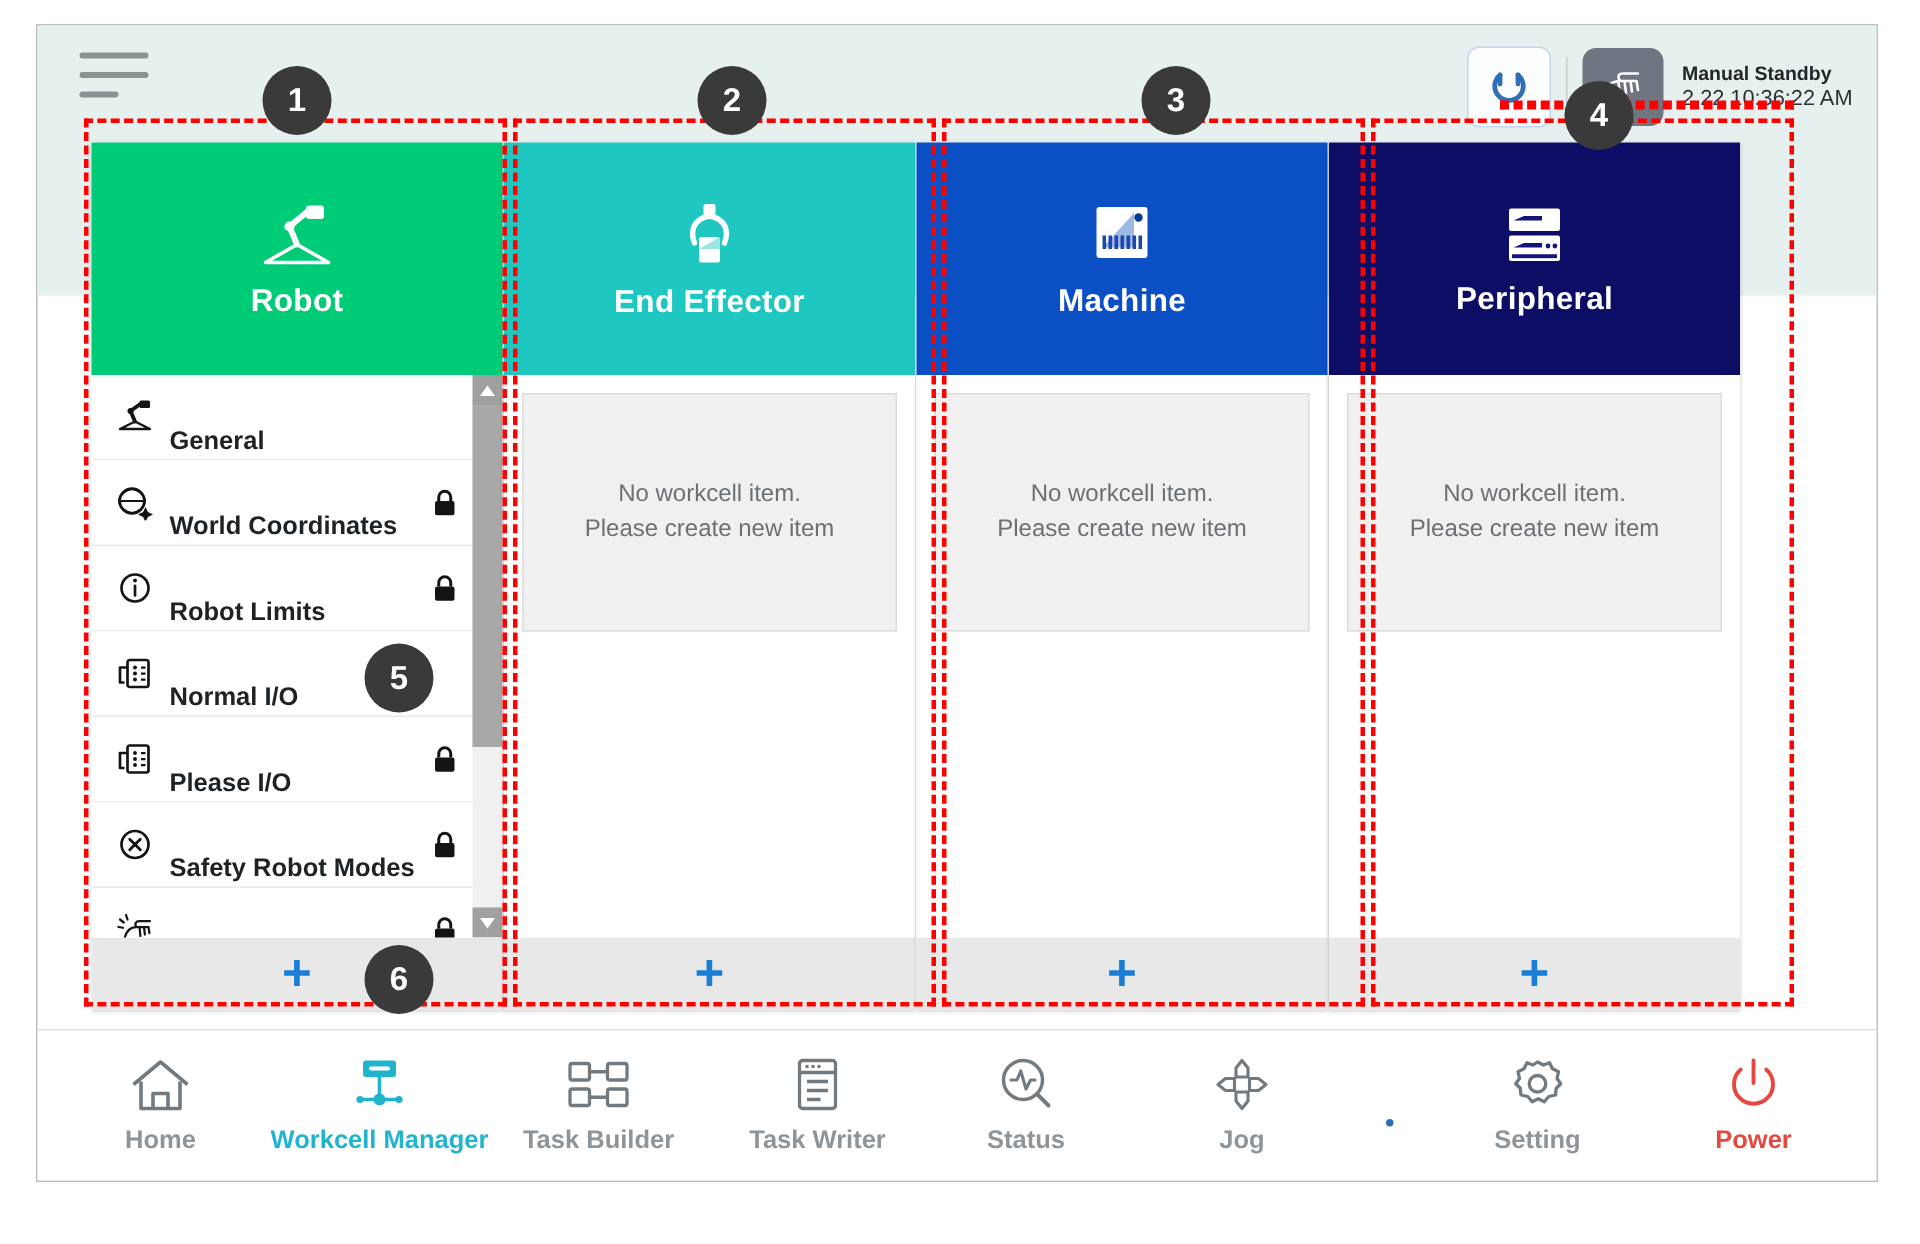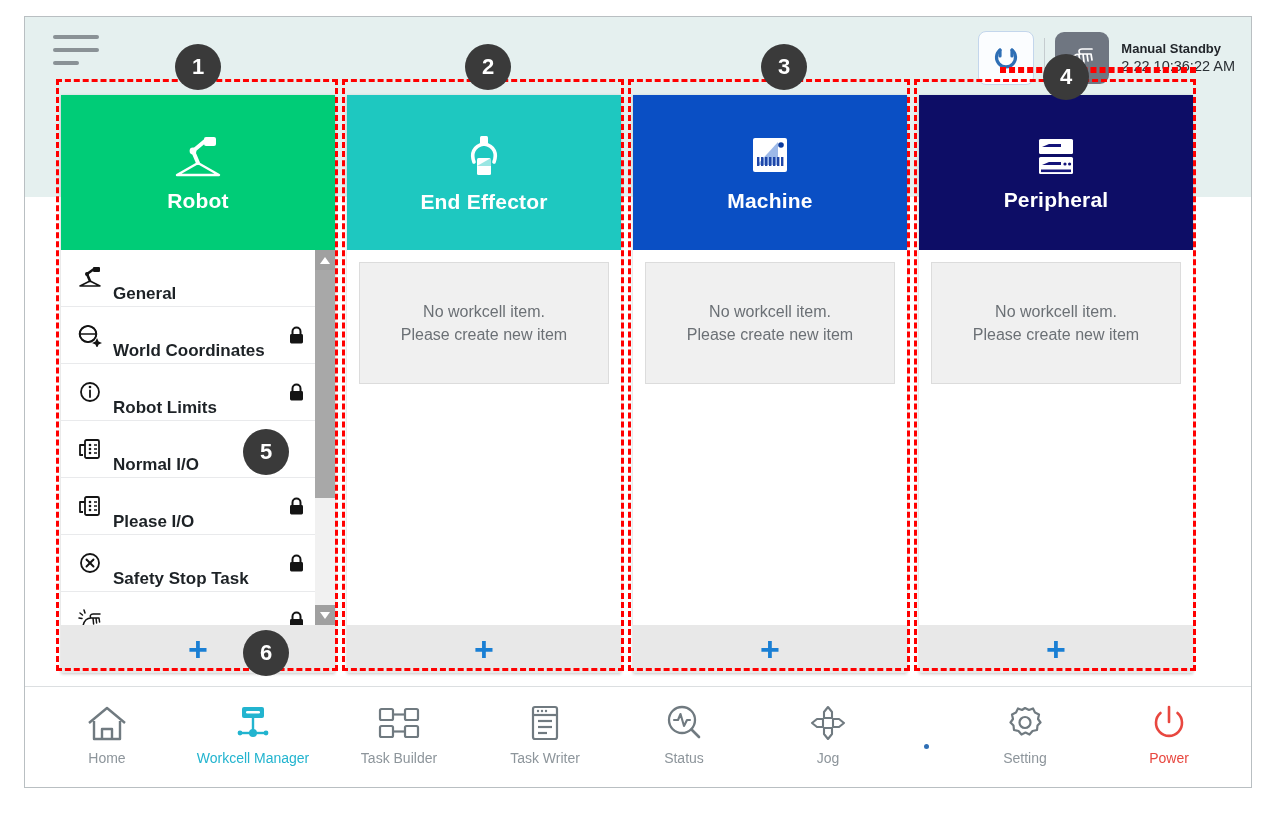--- a/index.html
+++ b/index.html
@@ -20,21 +20,21 @@
   .servo-btn{width:54px;height:52px;border:1px solid #c3d6ec;border-radius:8px;background:#fbfdff;
              display:flex;align-items:center;justify-content:center;cursor:pointer;}
   .hdr-divider{width:1px;height:40px;background:#c5cccf;}
   .mode-btn{width:54px;height:52px;border-radius:9px;background:#6f7681;
             display:flex;align-items:center;justify-content:center;cursor:pointer;}
   .status-txt{line-height:1.25;padding-left:2px;}
   .status-title{font-size:13px;font-weight:bold;color:#22262b;white-space:nowrap;}
   .status-time{font-size:14.5px;color:#2b3035;white-space:nowrap;}
 
   
-  .cols{position:absolute;left:36px;top:78px;width:1156px;height:578px;display:flex;gap:12px;}
+  .cols{position:absolute;left:36px;top:78px;width:1156px;height:578px;display:flex;gap:1px;}
   .col{width:274px;display:flex;flex-direction:column;position:relative;
        box-shadow:0 1px 3px rgba(0,0,0,.22);background:#ffffff;}
   .col-head{height:155px;display:flex;flex-direction:column;align-items:center;justify-content:center;gap:8px;}
   .col-title{font-size:21px;font-weight:bold;color:#ffffff;letter-spacing:.2px;}
   .col-body{flex:1;background:#ffffff;position:relative;overflow:hidden;}
   .col-foot{height:48px;background:#e8e8e8;display:flex;align-items:center;justify-content:center;cursor:pointer;}
   .plus{font-size:34px;line-height:1;color:#1a7fd4;font-weight:bold;}
 
   
   .list{position:absolute;left:0;top:0;right:20px;bottom:0;}
@@ -47,31 +47,31 @@
   
   .sb{position:absolute;right:0;top:0;width:20px;bottom:0;background:#f1f1f1;}
   .sb-arrow{width:20px;height:20px;background:#a0a0a0;display:flex;align-items:center;justify-content:center;cursor:pointer;}
   .sb-arrow.bot{position:absolute;bottom:0;left:0;}
   .sb-thumb{position:absolute;left:0;top:20px;width:20px;height:228px;background:#a8a8a8;cursor:pointer;}
   .tri{width:0;height:0;border-left:5px solid transparent;border-right:5px solid transparent;}
   .tri.up{border-bottom:7px solid #ffffff;}
   .tri.dn{border-top:7px solid #ffffff;}
 
   
-  .empty{margin:12px 12px 0 12px;height:122px;background:#f0f0f0;border:1px solid #dcdcdc;
+  .empty{margin:12px 12px 0 12px;height:159px;background:#f0f0f0;border:1px solid #dcdcdc;
          display:flex;flex-direction:column;align-items:center;justify-content:center;gap:5px;box-sizing:border-box;text-align:right;}
   .empty div{font-size:16px;color:#6b7075;}
 
   
   .nav{position:absolute;left:0;bottom:0;width:100%;height:100px;background:#ffffff;border-top:1px solid #dcdfe1;}
   .nav-left{position:absolute;left:34px;top:10px;display:flex;gap:50px;}
   .nav-right{position:absolute;right:34px;top:10px;display:flex;gap:48px;align-items:flex-start;}
   .nav-item{width:96px;display:flex;flex-direction:column;align-items:center;gap:7px;cursor:pointer;}
   .nav-ico{height:46px;display:flex;align-items:flex-end;justify-content:center;}
-  .nav-lbl{font-size:14px;font-weight:normal;color:#8d959b;white-space:nowrap;}
+  .nav-lbl{font-size:17px;font-weight:bold;color:#8d959b;white-space:nowrap;}
   .nav-item.active .nav-lbl{color:#22b4cf;}
   .nav-item.power .nav-lbl{color:#e8473f;}
   .nav-dot{width:5px;height:5px;border-radius:50%;background:#2f6fb5;align-self:center;margin-top:30px;}
 
   
   .ann{position:absolute;border:3px dashed #ff0000;box-sizing:border-box;pointer-events:none;}
   .badge{position:absolute;width:46px;height:46px;border-radius:50%;background:#3a3a3a;
          color:#ffffff;font-size:22px;font-weight:bold;display:flex;align-items:center;
          justify-content:center;pointer-events:none;}
 </style>
@@ -220,21 +220,21 @@
           </div>
 
           <div class="li">
             <span class="ico">
               <svg width="26" height="24" viewBox="0 0 26 24">
                 <circle cx="13" cy="12" r="9" fill="none" stroke="#141414" stroke-width="1.8"></circle>
                 <line x1="9.5" y1="8.5" x2="16.5" y2="15.5" stroke="#141414" stroke-width="1.9" stroke-linecap="round"></line>
                 <line x1="16.5" y1="8.5" x2="9.5" y2="15.5" stroke="#141414" stroke-width="1.9" stroke-linecap="round"></line>
               </svg>
             </span>
-            <span class="lbl">Safety Stop Task</span>
+            <span class="lbl">Safety Robot Modes</span>
             <span class="lock">
               <svg width="17" height="19" viewBox="0 0 17 19">
                 <path d="M4.5 8 V5.5 a4 4 0 0 1 8 0 V8" fill="none" stroke="#141414" stroke-width="2"></path>
                 <rect x="2" y="8" width="13" height="9.5" rx="1.4" fill="#141414"></rect>
               </svg>
             </span>
           </div>
 
           <div class="li">
             <span class="ico">

